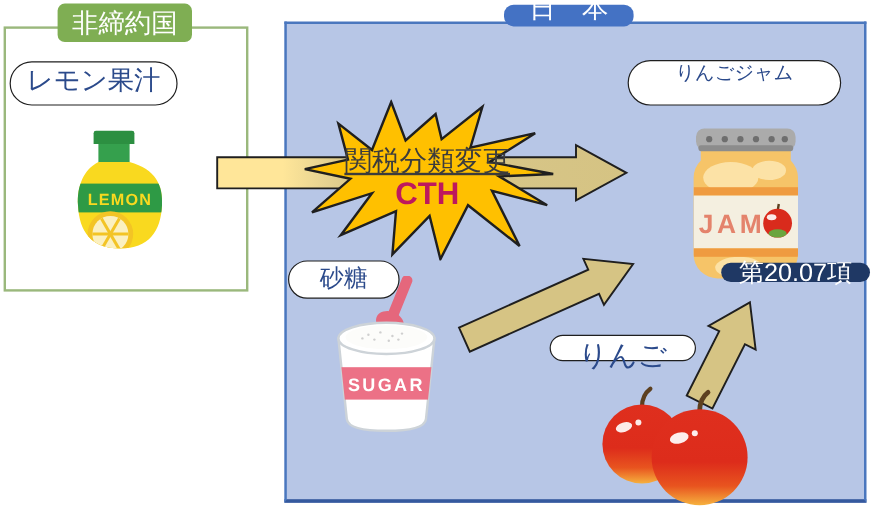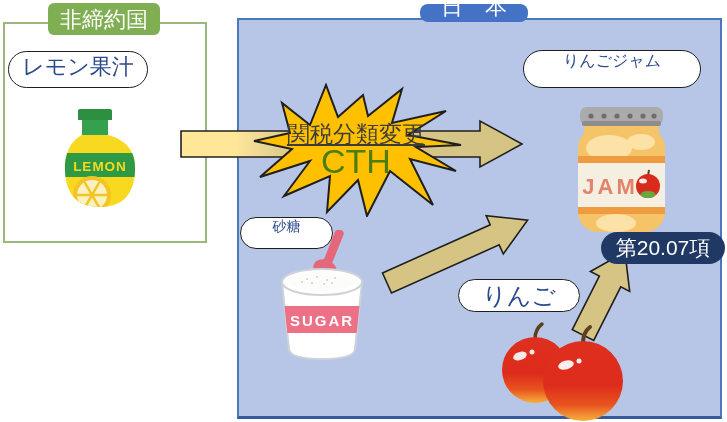--- a/index.html
+++ b/index.html
@@ -12,32 +12,32 @@
              border:2px solid #4a77be;border-bottom:3px solid #35599e;}
 
   .region-title{display:flex;align-items:flex-end;justify-content:center;color:#ffffff;font-size:22px;}
   .np-title{left:48px;top:3px;width:112px;height:32px;background:#7fae53;border-radius:6px;}
   .jp-title{left:420px;top:4px;width:108px;height:18px;background:#4472c4;border-radius:8px;}
 
   .wpill{display:flex;align-items:flex-start;justify-content:center;background:#ffffff;
          border:1.6px solid #1f1f1f;border-radius:20px;color:#2b4a8b;}
   .pill-lemon{left:8px;top:51px;width:140px;height:37px;font-size:22px;}
   .pill-jam{left:523px;top:50px;width:178px;height:38px;font-size:16px;}
-  .pill-sugar{left:240px;top:217px;width:93px;height:32px;font-size:14px;}
-  .pill-apple{left:458px;top:279px;width:122px;height:33px;font-size:24px;}
+  .pill-sugar{left:240px;top:217px;width:93px;height:32px;font-size:20px;}
+  .pill-apple{left:458px;top:279px;width:122px;height:22px;font-size:24px;}
 
   .badge{display:flex;align-items:center;justify-content:center;background:#1f3864;color:#ffffff;
          border-radius:16px;font-size:21px;}
   .badge-2009{left:76px;top:214px;width:122px;height:30px;}
-  .badge-2007{left:601px;top:232px;width:124px;height:32px;}
+  .badge-2007{left:601px;top:219px;width:124px;height:16px;}
 
   .burst-shape{left:250px;top:83px;width:212px;height:134px;}
   .burst-text{left:252px;top:121px;width:208px;display:flex;flex-direction:column;align-items:center;}
   .burst-line1{font-size:23px;color:#3c3c3c;line-height:26px;text-decoration:underline;}
-  .burst-line2{font-size:34px;font-weight:normal;color:#4d7c0f;line-height:28px;}
+  .burst-line2{font-size:26px;font-weight:bold;color:#be185d;line-height:28px;}
 
   .arrow-h{left:178px;top:118px;width:350px;height:55px;}
   .arrow-sugar{left:375px;top:205px;width:165px;height:90px;}
   .arrow-apple{left:565px;top:245px;width:76px;height:100px;}
 
   .art-lemon{left:60px;top:107px;width:80px;height:102px;}
   .art-jam{left:564px;top:104px;width:115px;height:130px;}
   .art-sugar{left:272px;top:230px;width:100px;height:135px;}
   .art-apples{left:495px;top:318px;width:135px;height:105px;}
 

